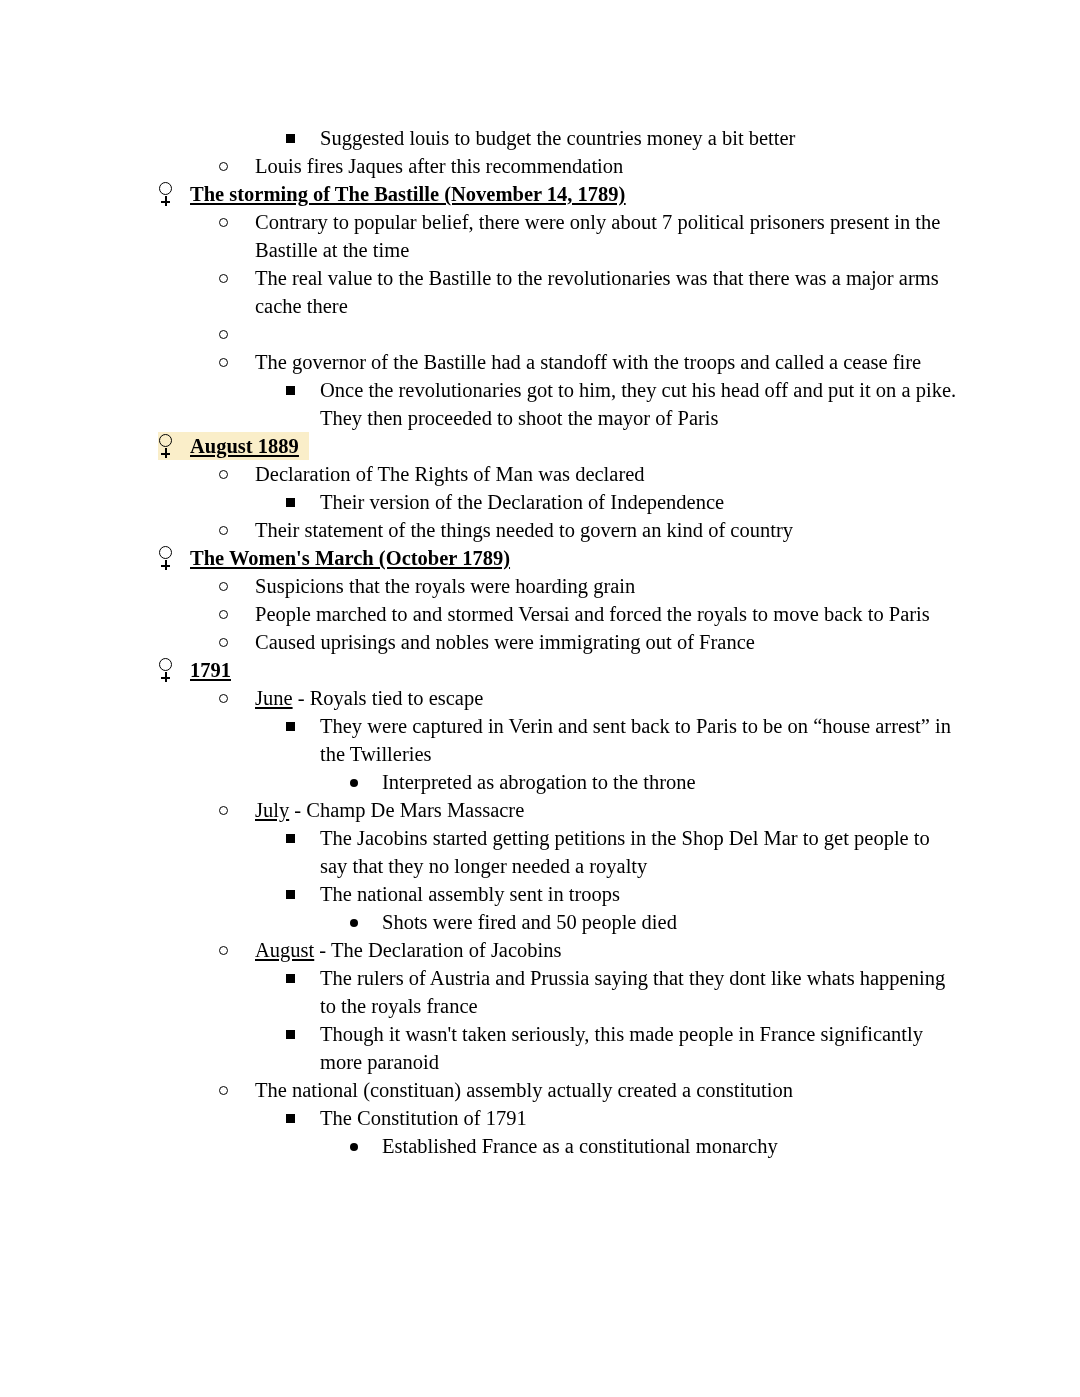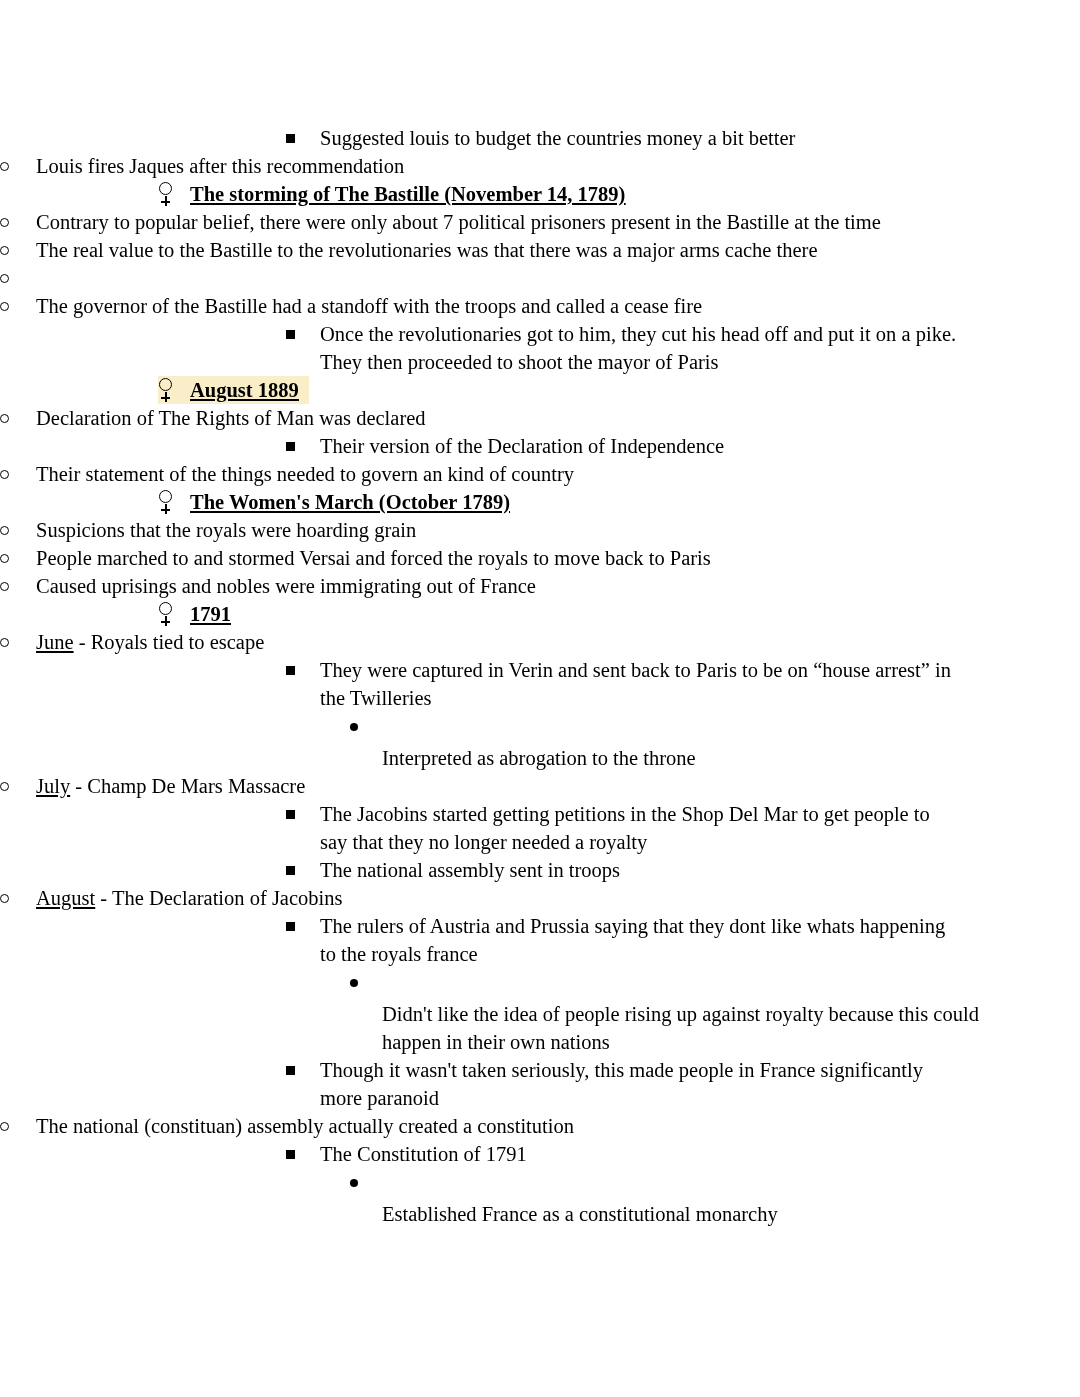--- a/index.html
+++ b/index.html
@@ -85,21 +85,21 @@
     background: #000;
   }
   .venus .vbar {
     position: absolute;
     left: 3px; top: 19px;
     width: 9px; height: 1.6px;
     background: #000;
   }
 
   
-  .lvl2 { }
+  .lvl2 { padding-left: 219px; }
   .lvl2 > .marker { width: 36px; }
   .lvl2 > .txt { padding-right: 122px; }
 
   .hollow {
     display: inline-block;
     width: 9px;
     height: 9px;
     border: 1.3px solid #000;
     border-radius: 50%;
     box-sizing: border-box;
@@ -115,21 +115,21 @@
     display: inline-block;
     width: 9px;
     height: 9px;
     background: #000;
     vertical-align: 2px;
   }
 
   
   .lvl4 { padding-left: 350px; }
   .lvl4 > .marker { width: 32px; }
-  .lvl4 > .txt { padding-right: 56px; margin-top: 32px; }
+  .lvl4 > .txt { padding-right: 56px; }
 
   .dot {
     display: inline-block;
     width: 8px;
     height: 8px;
     background: #000;
     border-radius: 50%;
     vertical-align: 2px;
   }
 
@@ -240,31 +240,31 @@
         <div class="txt"><span class="u">July</span><span> - Champ De Mars Massacre</span></div>
       </div>
       <div class="row lvl3">
         <span class="marker"><span class="square"></span></span>
         <div class="txt">The Jacobins started getting petitions in the Shop Del Mar to get people to say that they no longer needed a royalty</div>
       </div>
       <div class="row lvl3">
         <span class="marker"><span class="square"></span></span>
         <div class="txt">The national assembly sent in troops</div>
       </div>
-      <div class="row lvl2">
-        <span class="marker"><span class="hollow"></span></span>
-        <div class="txt"><span class="u">August</span><span> - The Declaration of Jacobins</span></div>
-      </div>
-      <div class="row lvl3">
-        <span class="marker"><span class="square"></span></span>
-        <div class="txt">The rulers of Austria and Prussia saying that they dont like whats happening to the royals france</div>
-      </div>
       <div class="row lvl4">
         <span class="marker"><span class="dot"></span></span>
-        <div class="txt">Didn't like the idea of people rising up against royalty because this could happen in their own nations</div>
+        <div class="txt">Shots were fired and 50 people died</div>
+      </div>
+      <div class="row lvl2">
+        <span class="marker"><span class="hollow"></span></span>
+        <div class="txt"><span class="u">August</span><span> - The Declaration of Jacobins</span></div>
+      </div>
+      <div class="row lvl3">
+        <span class="marker"><span class="square"></span></span>
+        <div class="txt">The rulers of Austria and Prussia saying that they dont like whats happening to the royals france</div>
       </div>
       <div class="row lvl3">
         <span class="marker"><span class="square"></span></span>
         <div class="txt">Though it wasn't taken seriously, this made people in France significantly more paranoid</div>
       </div>
       <div class="row lvl2">
         <span class="marker"><span class="hollow"></span></span>
         <div class="txt">The national (constituan) assembly actually created a constitution</div>
       </div>
       <div class="row lvl3">

